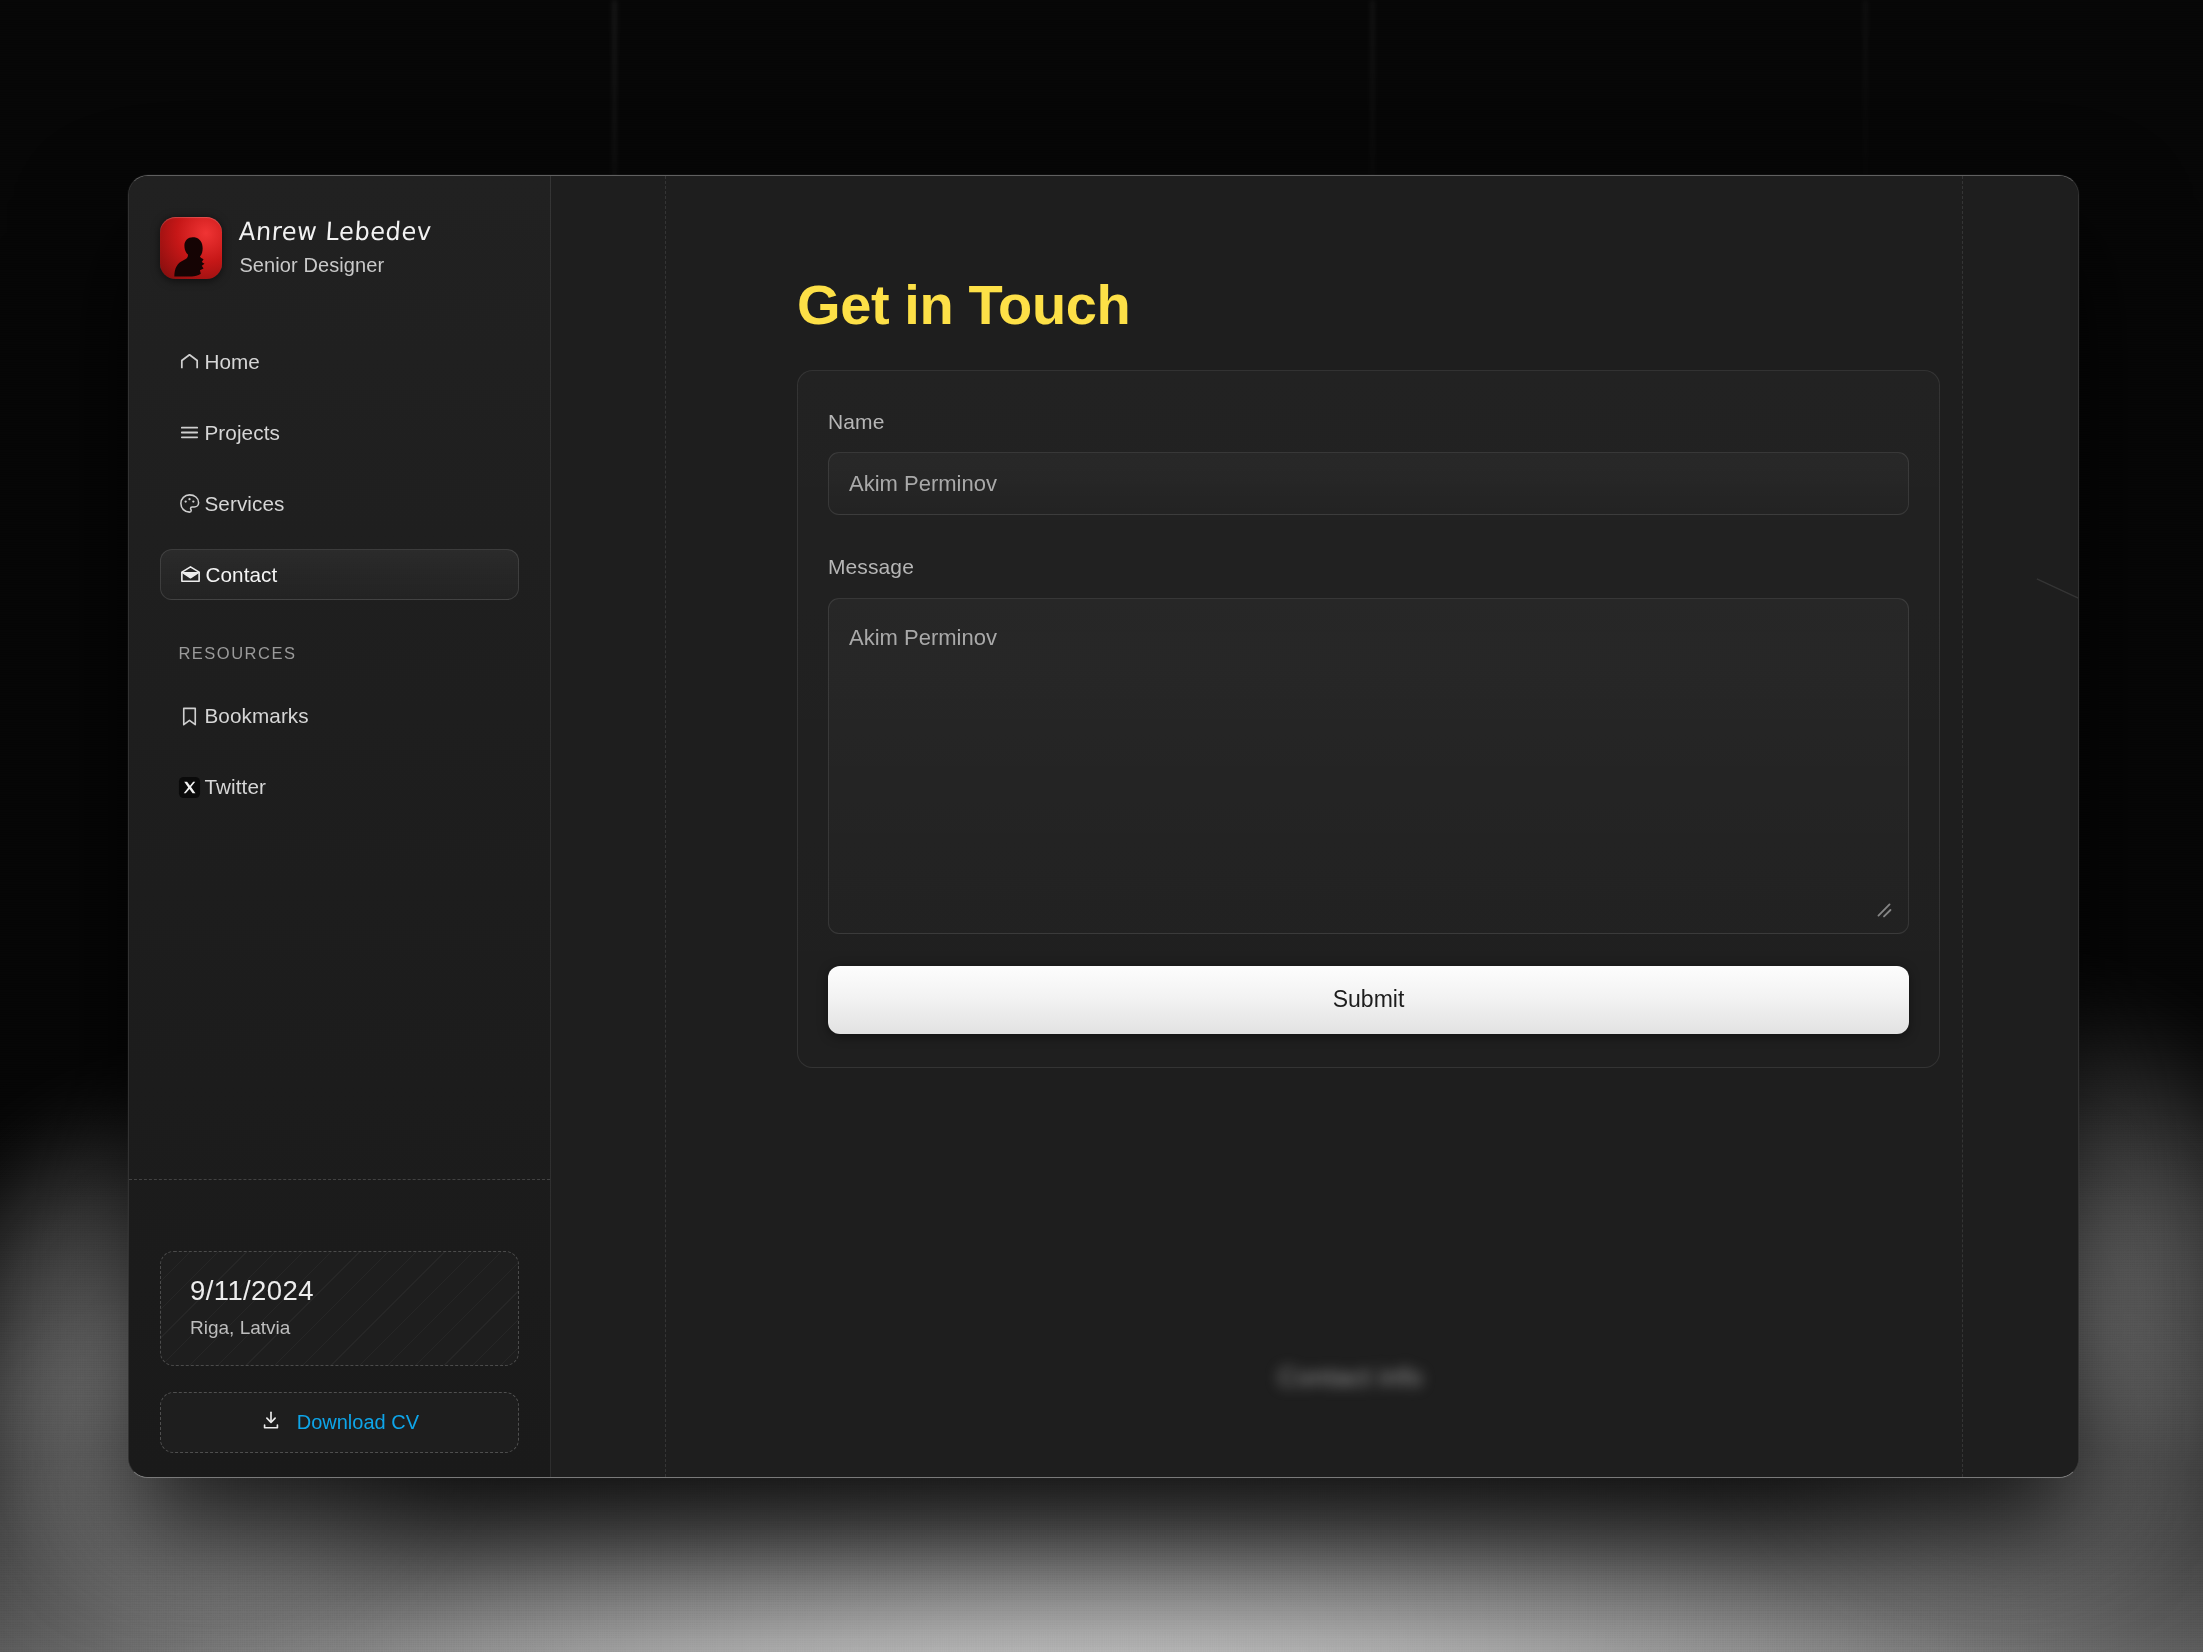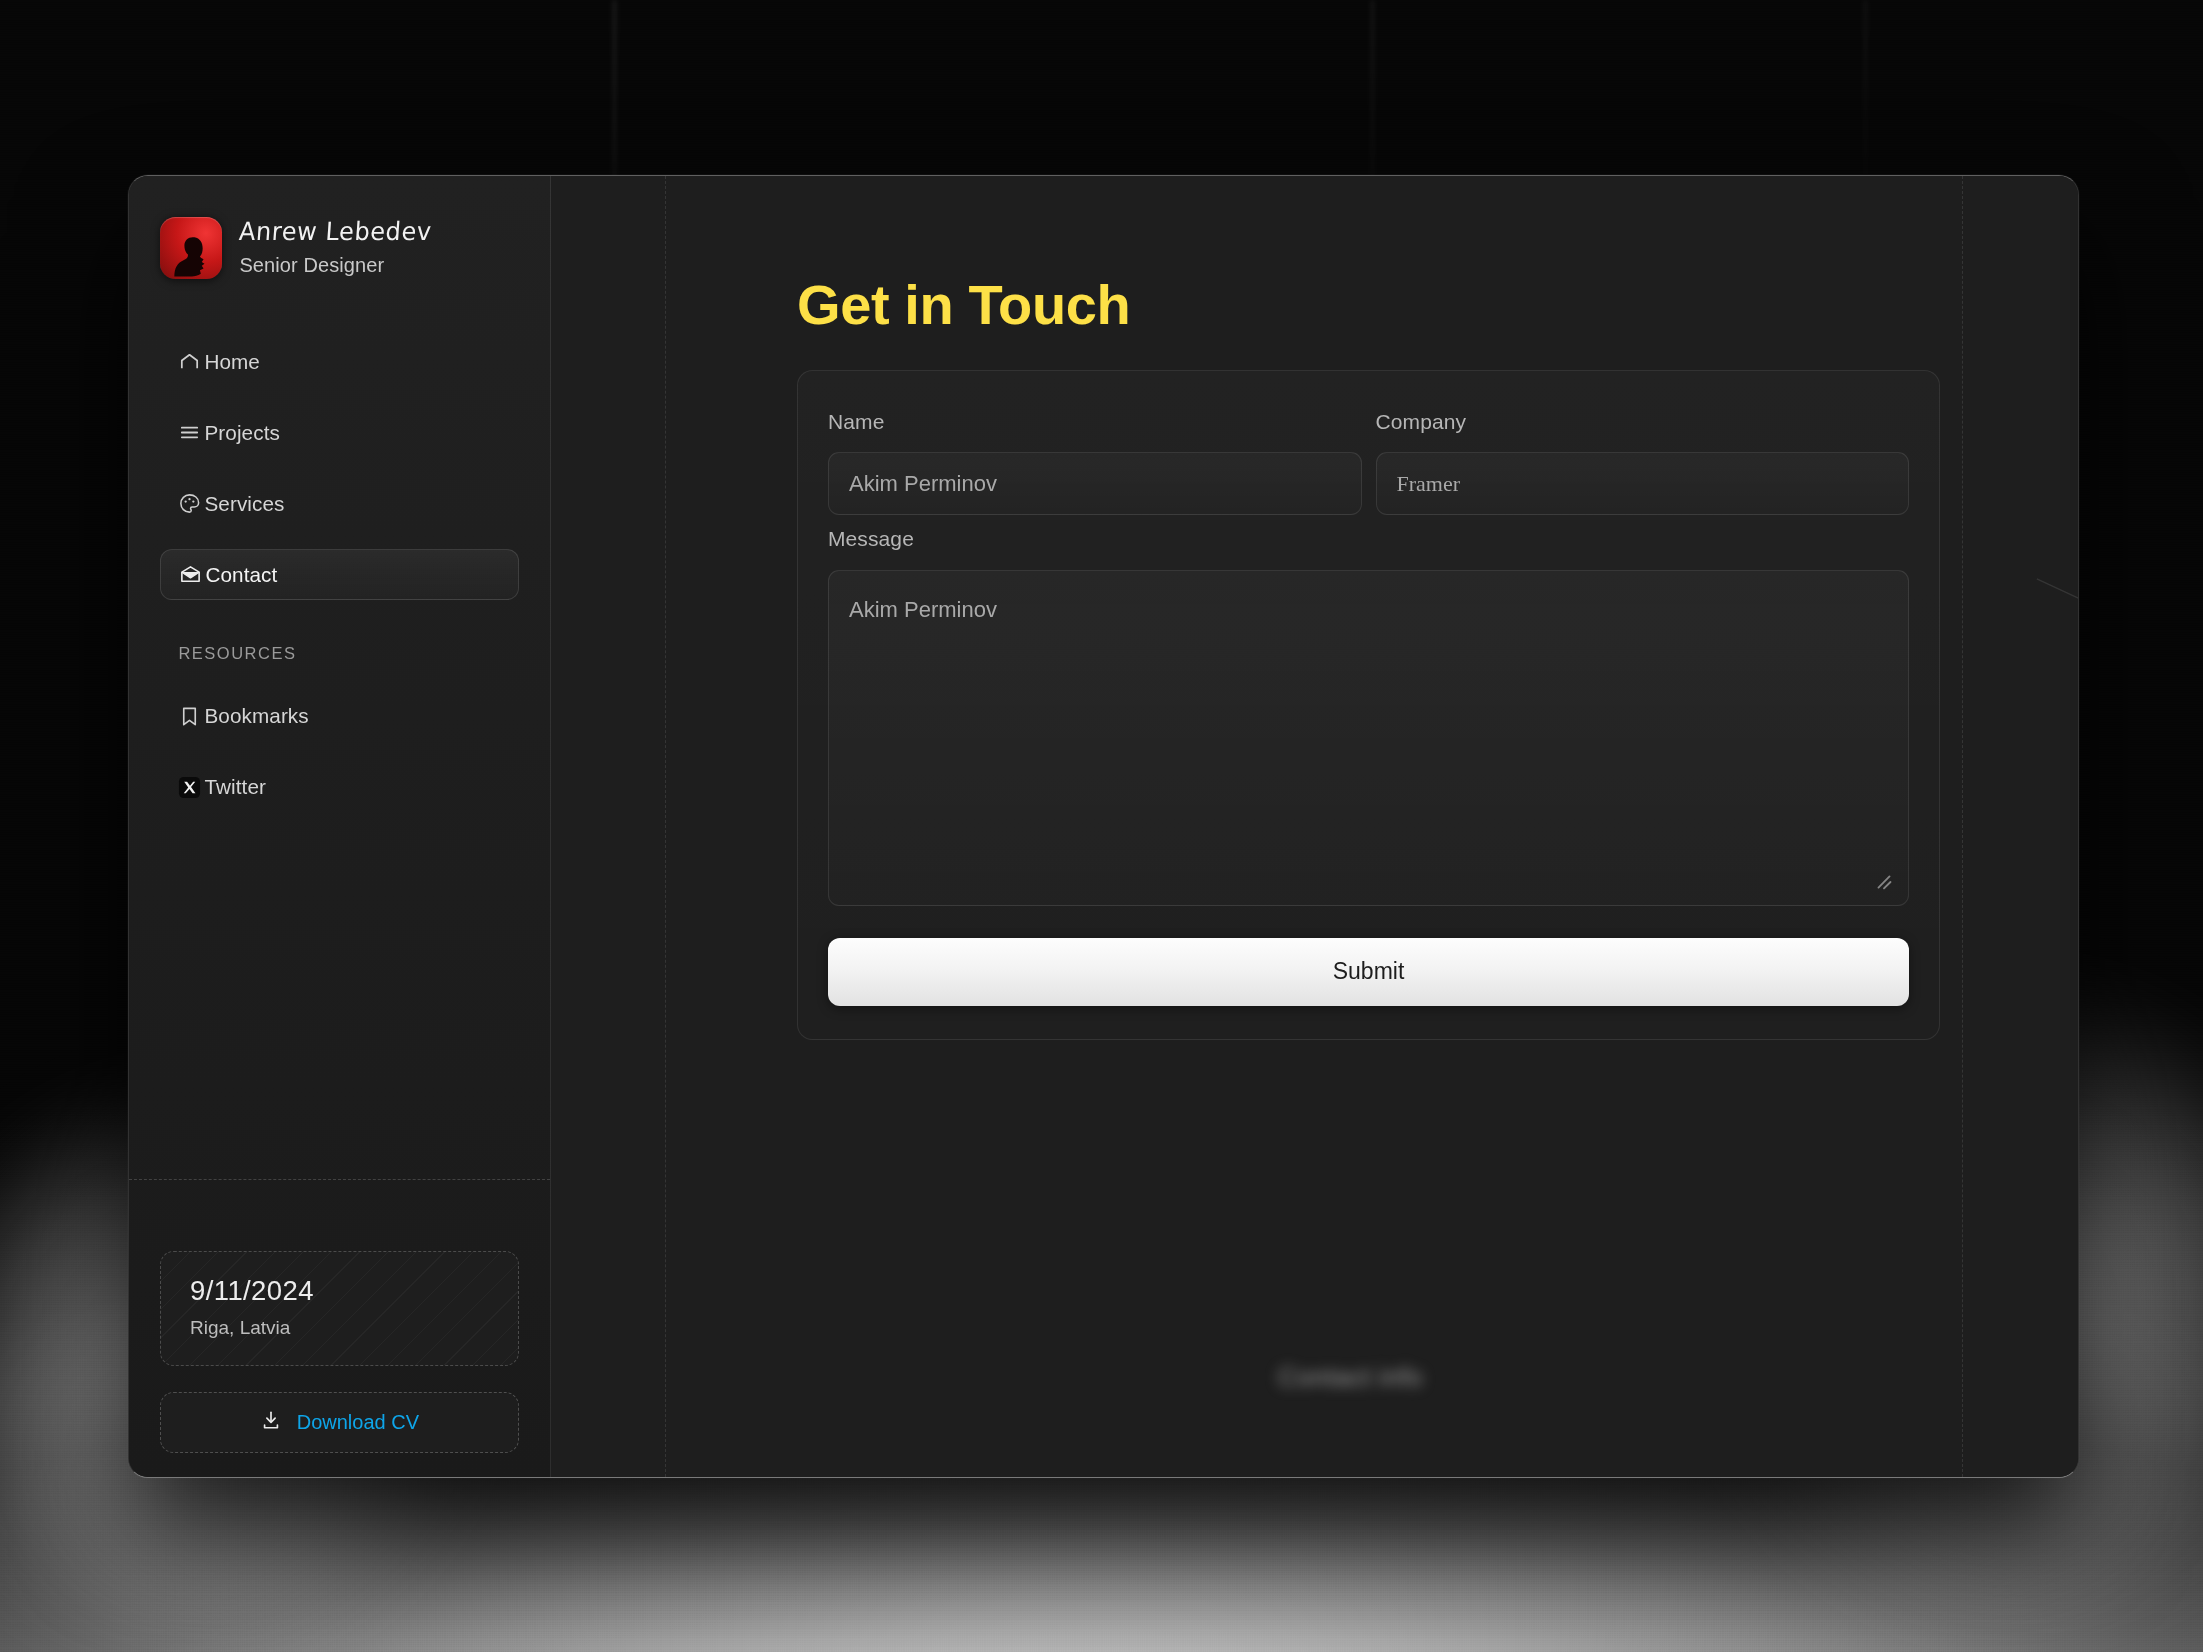--- a/index.html
+++ b/index.html
@@ -137,21 +137,21 @@
   p.sub {
     margin-left:246px; font-size:24px; color:#c6c6c6; line-height:1.55; margin-bottom:51px;
   }
 
   .formcard {
     margin-left:246px; width:1143px;
     border:0.9px solid rgba(255,255,255,.085); border-radius:15.6px;
     background:linear-gradient(180deg, rgba(255,255,255,.020), rgba(255,255,255,.006));
     padding:39px 30px 33px 30px;
   }
-  .row2 { display:flex; gap:14px; margin-bottom:12px; }
+  .row2 { display:flex; gap:14px; margin-bottom:40px; }
   .field { flex:1; }
   .flabel { font-size:21px; color:#b6b6b6; margin-bottom:18.4px; letter-spacing:0.1px; }
   .fctl {
     width:100%; display:block;
     background:linear-gradient(180deg, rgba(255,255,255,.030), rgba(255,255,255,.010));
     border:0.9px solid rgba(255,255,255,.095); border-radius:11px;
     color:#d9d9d9; font-size:22px; font-family:"Liberation Sans", sans-serif;
     padding:0 20px; height:63px; outline:none;
   }
   .fctl::placeholder { color:#a9a9a9; opacity:1; }
@@ -300,24 +300,20 @@
     </svg>
 
     <div class="content">
       <h1 class="title">Get in Touch</h1>
 
       <form class="formcard">
         <div class="row2">
           <div class="field">
             <div class="flabel">Name</div>
             <input class="fctl" type="text" placeholder="Akim Perminov" style="">
-          </div>
-          <div class="field">
-            <div class="flabel">Company</div>
-            <input class="fctl serif" type="text" placeholder="Framer" style="">
           </div>
         </div>
 
         <div>
           <div class="flabel">Message</div>
           <div class="msgwrap">
             <textarea class="fctl" placeholder="Akim Perminov" style=""></textarea>
             <svg class="grip" viewBox="0 0 26 26">
               <line x1="7" y1="19" x2="19" y2="7" stroke="rgba(255,255,255,.45)" stroke-width="2" stroke-linecap="round"></line>
               <line x1="13" y1="20" x2="20" y2="13" stroke="rgba(255,255,255,.45)" stroke-width="2" stroke-linecap="round"></line>

